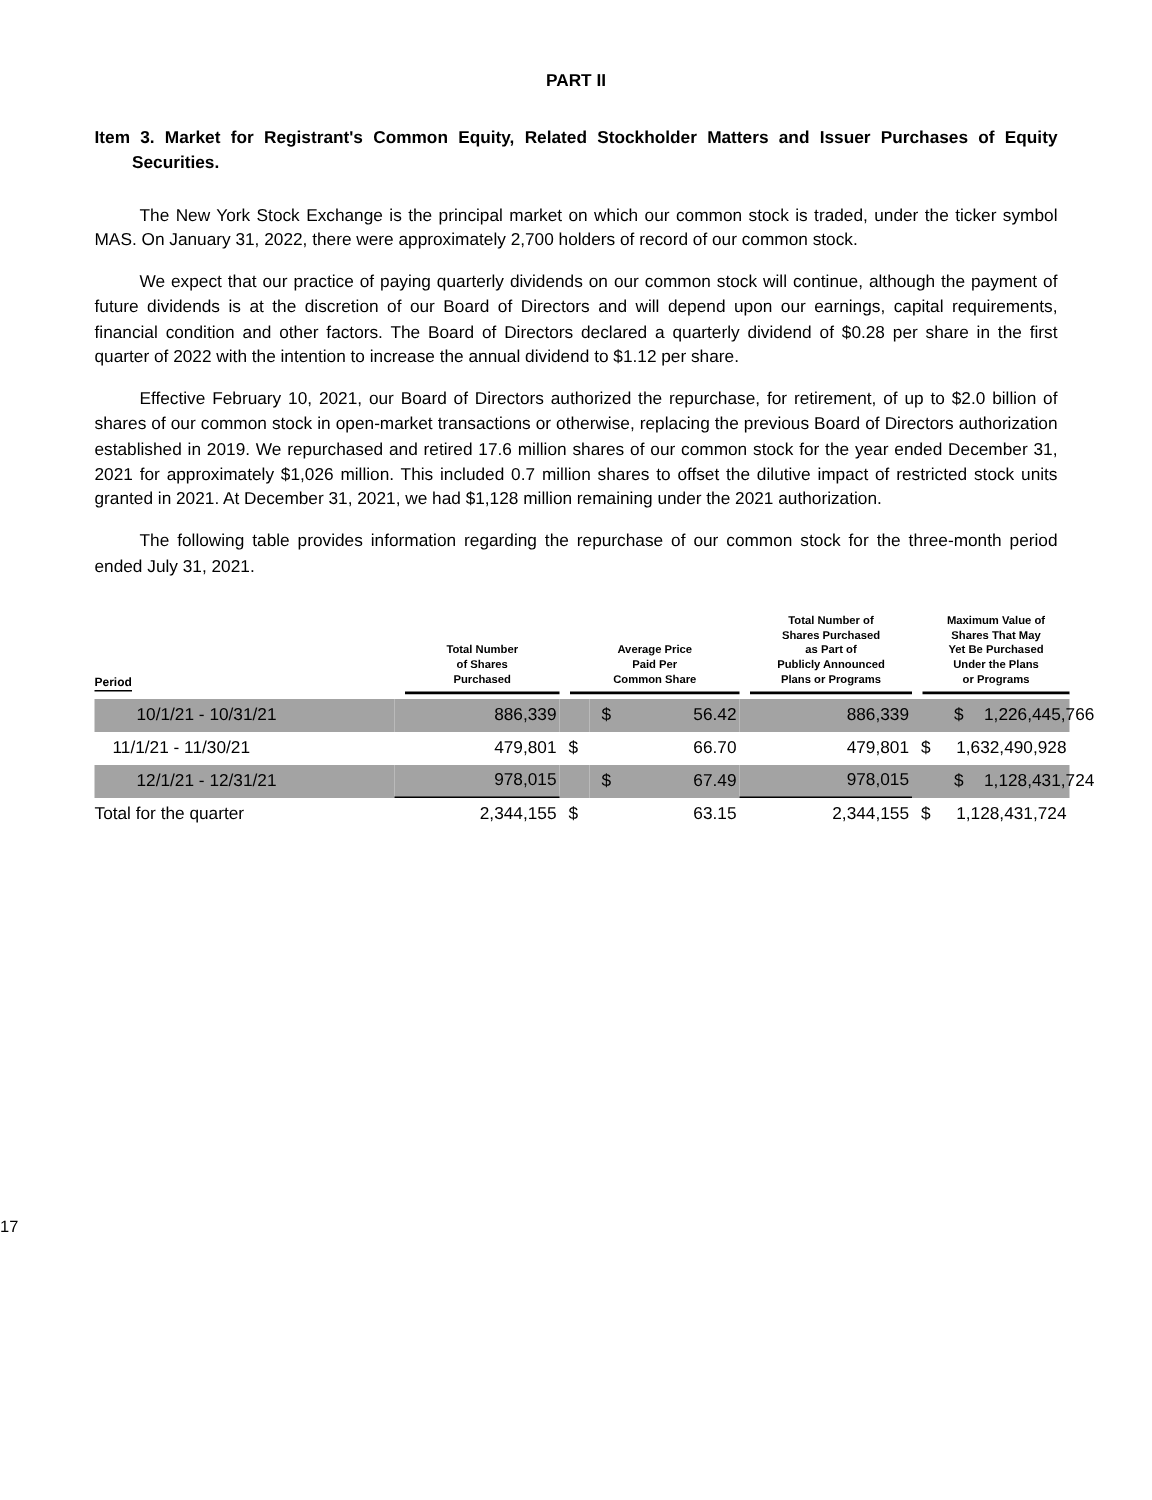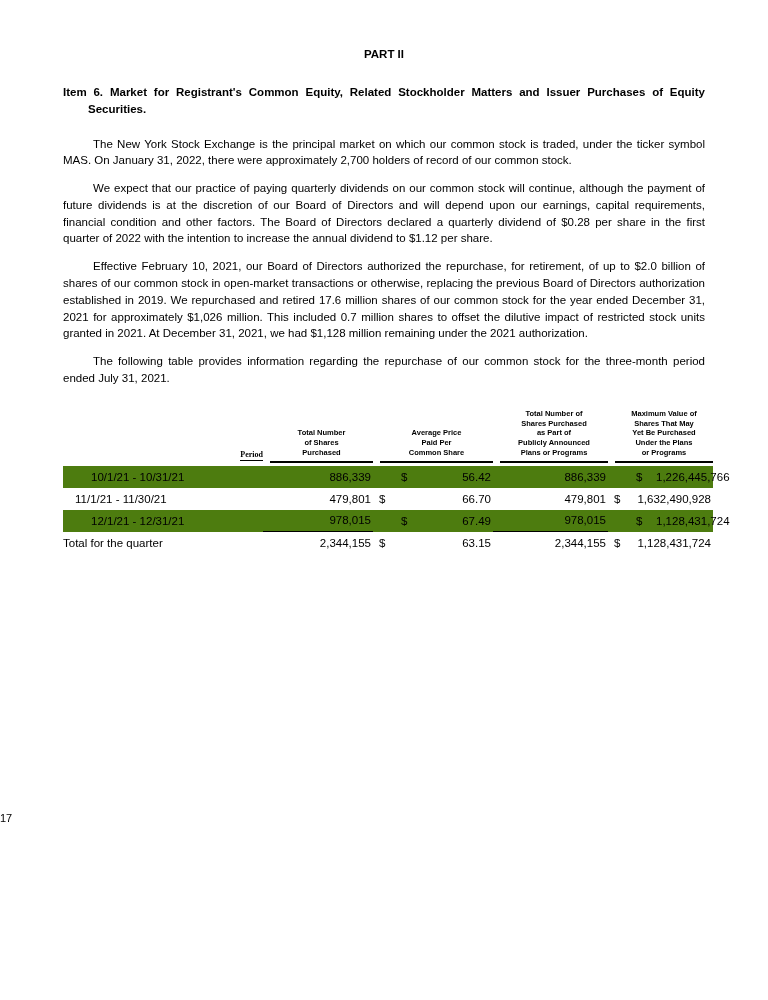--- a/index.html
+++ b/index.html
@@ -54,58 +54,58 @@
 
   th { font-weight: bold; vertical-align: bottom; padding: 0; }
   th .hdr {
     font-size: 7.5px;
     line-height: 1.3;
     white-space: pre-line;
     border-bottom: 2px solid #000000;
     padding-bottom: 3px;
     margin-left: 7px;
   }
-  th.period-th { text-align: right; vertical-align: bottom; font-family: Liberation Serif, serif; }
+  th.period-th { text-align: left; vertical-align: bottom; }
   th.period-th .period-label {
     display: inline-block;
     font-size: 8px;
     border-bottom: 1px solid #000000;
     padding-bottom: 1px;
     margin-bottom: 2px;
   }
   td {
     height: 22px;
     padding: 2px 2px;
     vertical-align: middle;
   }
   td.num { text-align: right; }
   td.cur { text-align: left; padding-left: 6px; }
   td.label-cell { text-align: left; padding-left: 12px; }
-  tr.shaded td { background: #4d7c0f; padding-left: 28px; }
+  tr.shaded td { background: #a3a3a3; padding-left: 28px; }
   tr.spacer td { height: 3px; padding: 0; background: #ffffff; }
   tr.total-row td.rule { border-top: 1px solid #000000; }
   tr.total-row td.label-cell { padding-left: 0; }
 
   .page-number {
     position: absolute;
     bottom: 36px;
     left: 0;
     width: 100%;
     text-align: left;
     font-size: 11px;
   }
 </style>
 </head>
 <body>
 
 <div class="page">
 
   <div class="part-title">PART II</div>
 
-  <div class="item-heading">Item 6. Market for Registrant's Common Equity, Related Stockholder Matters and Issuer Purchases of Equity Securities.</div>
+  <div class="item-heading">Item 3. Market for Registrant's Common Equity, Related Stockholder Matters and Issuer Purchases of Equity Securities.</div>
 
   <p class="para">The New York Stock Exchange is the principal market on which our common stock is traded, under the ticker symbol MAS. On January 31, 2022, there were approximately 2,700 holders of record of our common stock.</p>
   <p class="para">We expect that our practice of paying quarterly dividends on our common stock will continue, although the payment of future dividends is at the discretion of our Board of Directors and will depend upon our earnings, capital requirements, financial condition and other factors. The Board of Directors declared a quarterly dividend of $0.28 per share in the first quarter of 2022 with the intention to increase the annual dividend to $1.12 per share.</p>
   <p class="para">Effective February 10, 2021, our Board of Directors authorized the repurchase, for retirement, of up to $2.0 billion of shares of our common stock in open-market transactions or otherwise, replacing the previous Board of Directors authorization established in 2019. We repurchased and retired 17.6 million shares of our common stock for the year ended December 31, 2021 for approximately $1,026 million. This included 0.7 million shares to offset the dilutive impact of restricted stock units granted in 2021. At December 31, 2021, we had $1,128 million remaining under the 2021 authorization.</p>
   <p class="para last">The following table provides information regarding the repurchase of our common stock for the three-month period ended July 31, 2021.</p>
 
   <table class="repurchase">
     <colgroup>
       <col class="c-period">
         <col class="c-shares">

